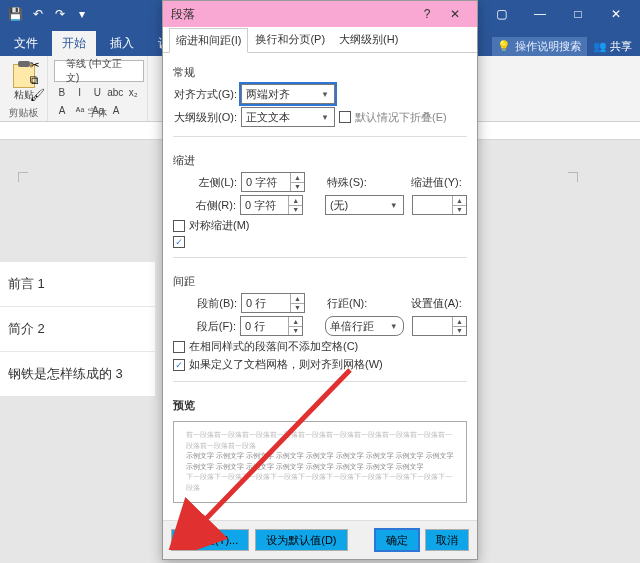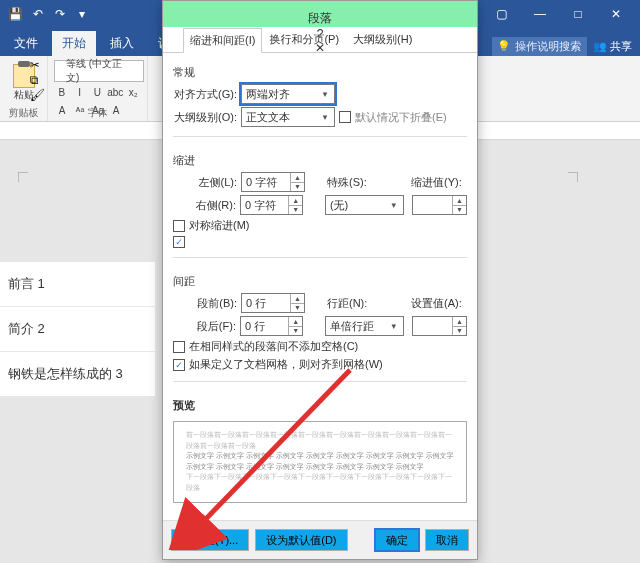--- a/index.html
+++ b/index.html
@@ -38,24 +38,24 @@
   .page-strip { position:absolute; left:0; top:140px; width:155px;}
   .doc-line { background:#fff; border-top:1px solid #e8e8e8; padding:13px 8px; font-size:13px; color:#333;}
   .doc-line.first { border-top:none; }
   .corner { position:absolute; width:18px; height:18px;}
   .corner::before, .corner::after { content:""; position:absolute; background:#b8b8b8;}
   .c-tl { left:18px; top:50px;} .c-tl::before{width:10px;height:1px;left:0;top:0;} .c-tl::after{width:1px;height:10px;left:0;top:0;}
   .c-tr { left:560px; top:50px;} .c-tr::before{width:10px;height:1px;right:0;top:0;} .c-tr::after{width:1px;height:10px;right:0;top:0;}
 
   
   .dialog { position:absolute; left:162px; top:0; width:316px; height:560px; background:#fff; border:1px solid #9a9a9a; box-shadow:0 3px 12px rgba(0,0,0,0.3); display:flex; flex-direction:column;}
-  .dlg-title { height:26px; background:#86efac; display:flex; align-items:center; padding:9px 8px; font-size:12px; color:#333; border-bottom:none;flex-direction:column;}
+  .dlg-title { height:26px; background:#f9a8d4; display:flex; align-items:center; padding:0 8px; font-size:12px; color:#333; border-bottom:none;}
   .dlg-title .spacer{flex:1;}
   .dlg-title .xbtn{ width:28px; text-align:center; font-size:12px; color:#333;}
-  .dlg-tabs { display:flex; border-bottom:1px solid #ccc; padding-left:20px;}
+  .dlg-tabs { display:flex; border-bottom:1px solid #ccc; padding-left:6px;}
   .dtab { padding:4px 6px; font-size:11px; color:#333; border:1px solid transparent; }
   .dtab.sel { border:1px solid #ccc; border-bottom:1px solid #fff; background:#fff; position:relative; top:1px;}
   .section { padding:6px 10px 2px 10px; }
   .section-title { font-size:11px; color:#333; margin:6px 0 4px 0;}
   .form-row { display:flex; align-items:center; gap:4px; margin:3px 0; font-size:11px; color:#333;}
   .lbl { width:64px; text-align:right;}
   .combo, .num { height:20px; border:1px solid #7a7a7a; background:#fff; display:flex; align-items:center; font-size:11px;}
   .combo { width:94px; padding:0 4px; position:relative;}
   .combo.selblue { outline:2px solid #2e75d6;}
   .combo .dd { position:absolute; right:2px; top:2px; width:14px; height:14px; display:flex;align-items:center;justify-content:center; font-size:9px; color:#555;}
@@ -257,21 +257,21 @@
     <div class="form-row">
       <div class="lbl">段后(F):</div>
       <div class="num">
           <span>0 行</span>
           <div class="spin">
             <div>▲</div>
             <div>▼</div>
           </div>
         </div>
       <div style="width:14px;"></div>
-      <div class="combo" style="width:80px;">
+      <div class="combo" style="width:80px;border-radius:8px;">
           <span>单倍行距</span>
           <span class="dd">▾</span>
         </div>
       <div style="flex:1"></div>
       <div class="num" style="width:56px;">
           <div class="spin">
             <div>▲</div>
             <div>▼</div>
           </div>
         </div>

